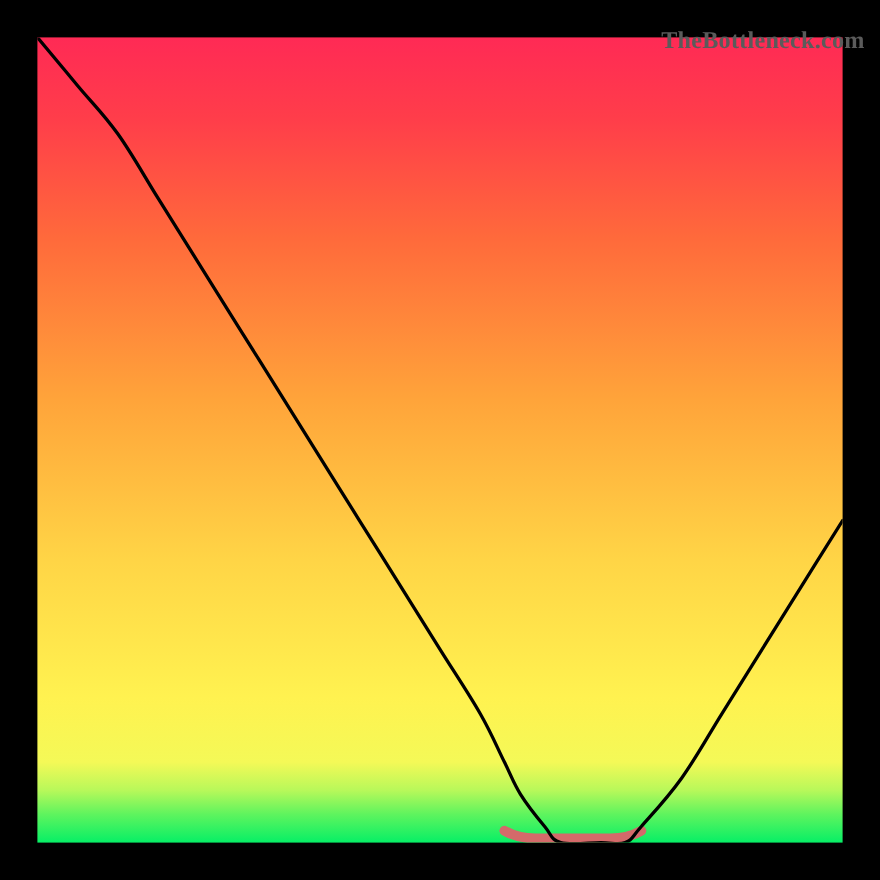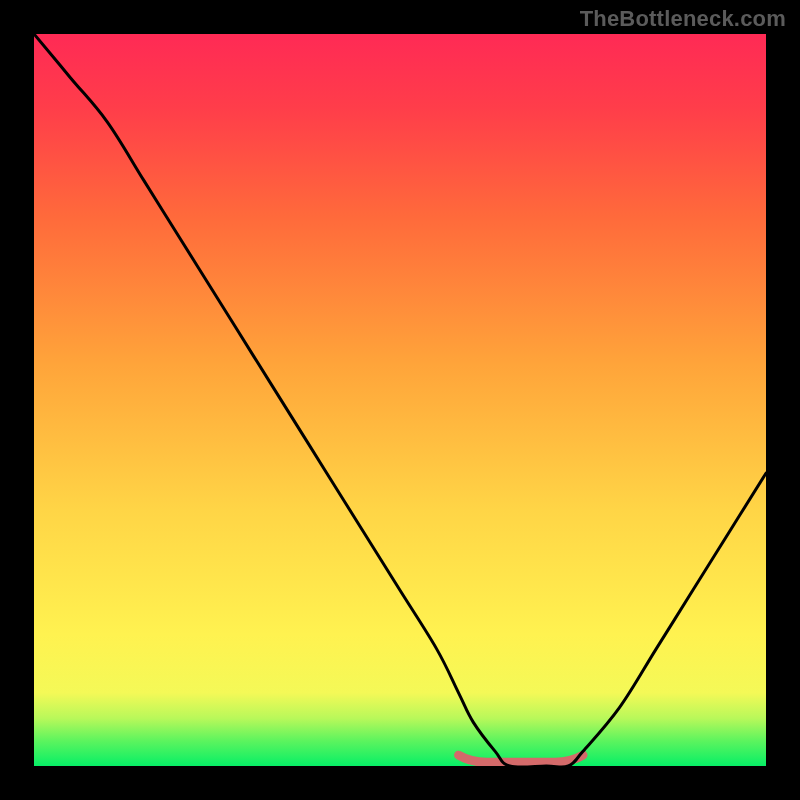--- a/index.html
+++ b/index.html
@@ -12,27 +12,28 @@
     font-family: Arial, Helvetica, sans-serif;
   }
   .frame {
     position: relative;
     width: 800px;
     height: 800px;
     background: #000;
   }
   .watermark {
     position: absolute;
-    top: 6px;
+    top: 24px;
     right: 14px;
     color: #5b5b5b;
     font-size: 22px;
     font-weight: 600;
     letter-spacing: 0.2px;
     z-index: 5;
+    font-family: Liberation Serif, serif;
   }
   svg {
     display: block;
   }
 </style>
 </head>
 <body>
 
 <div class="frame">
   <div class="watermark">TheBottleneck.com</div>

